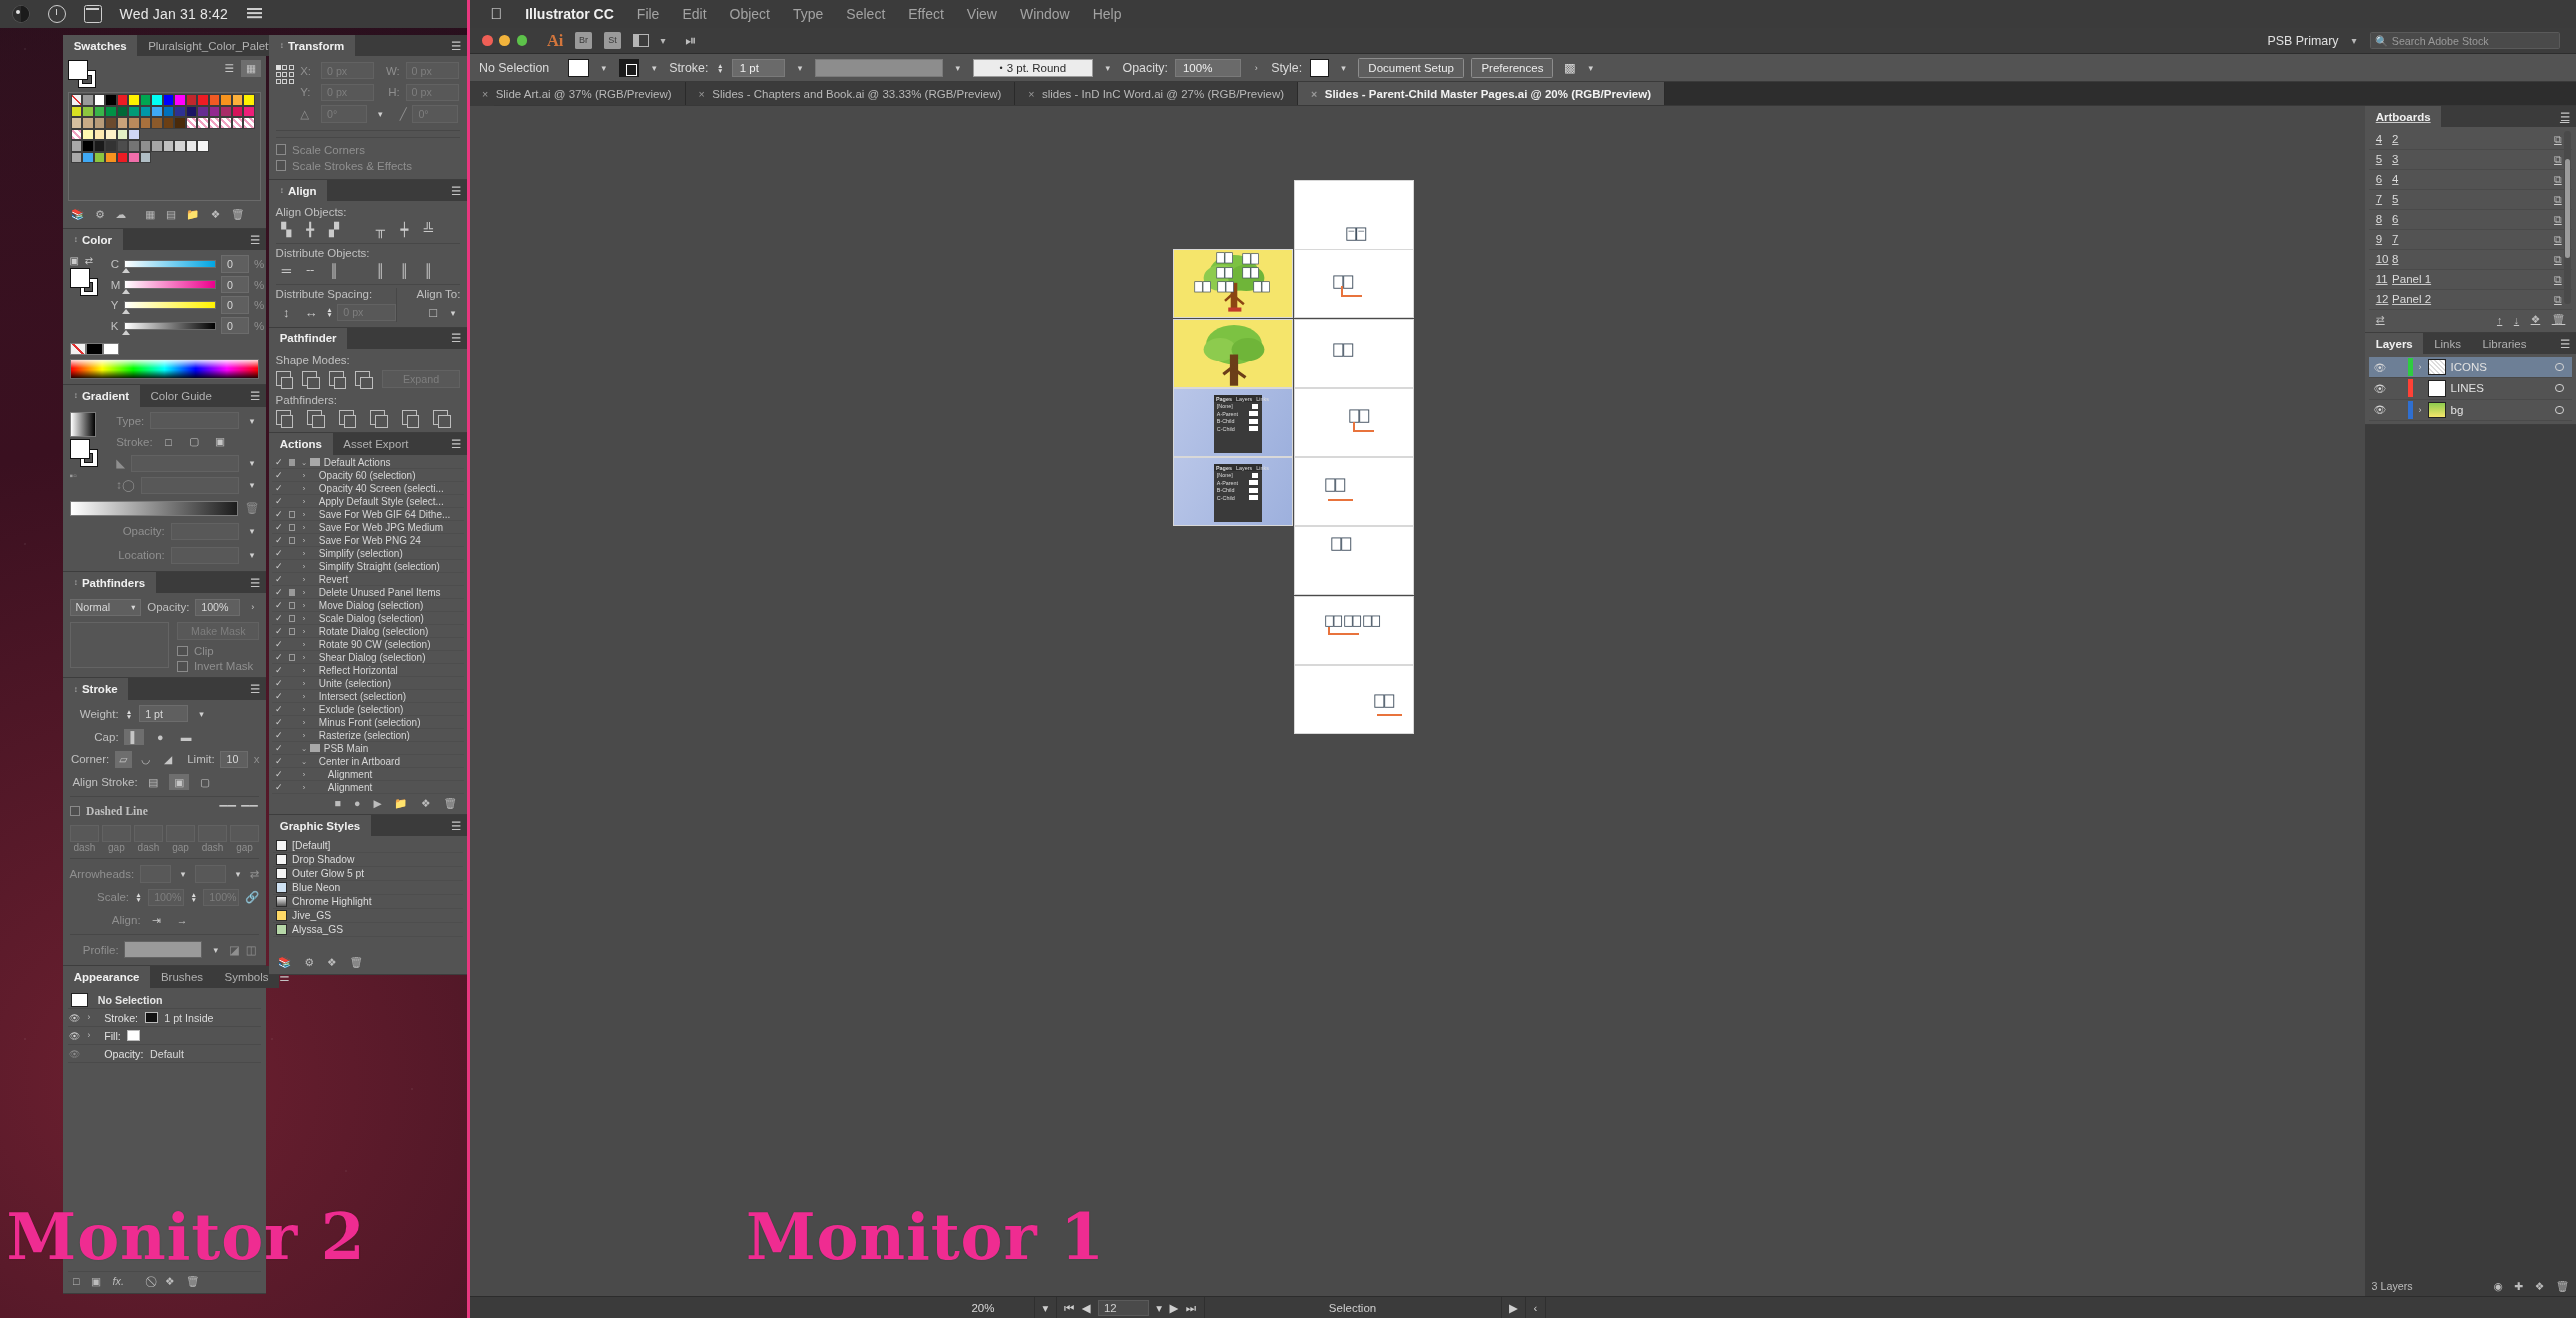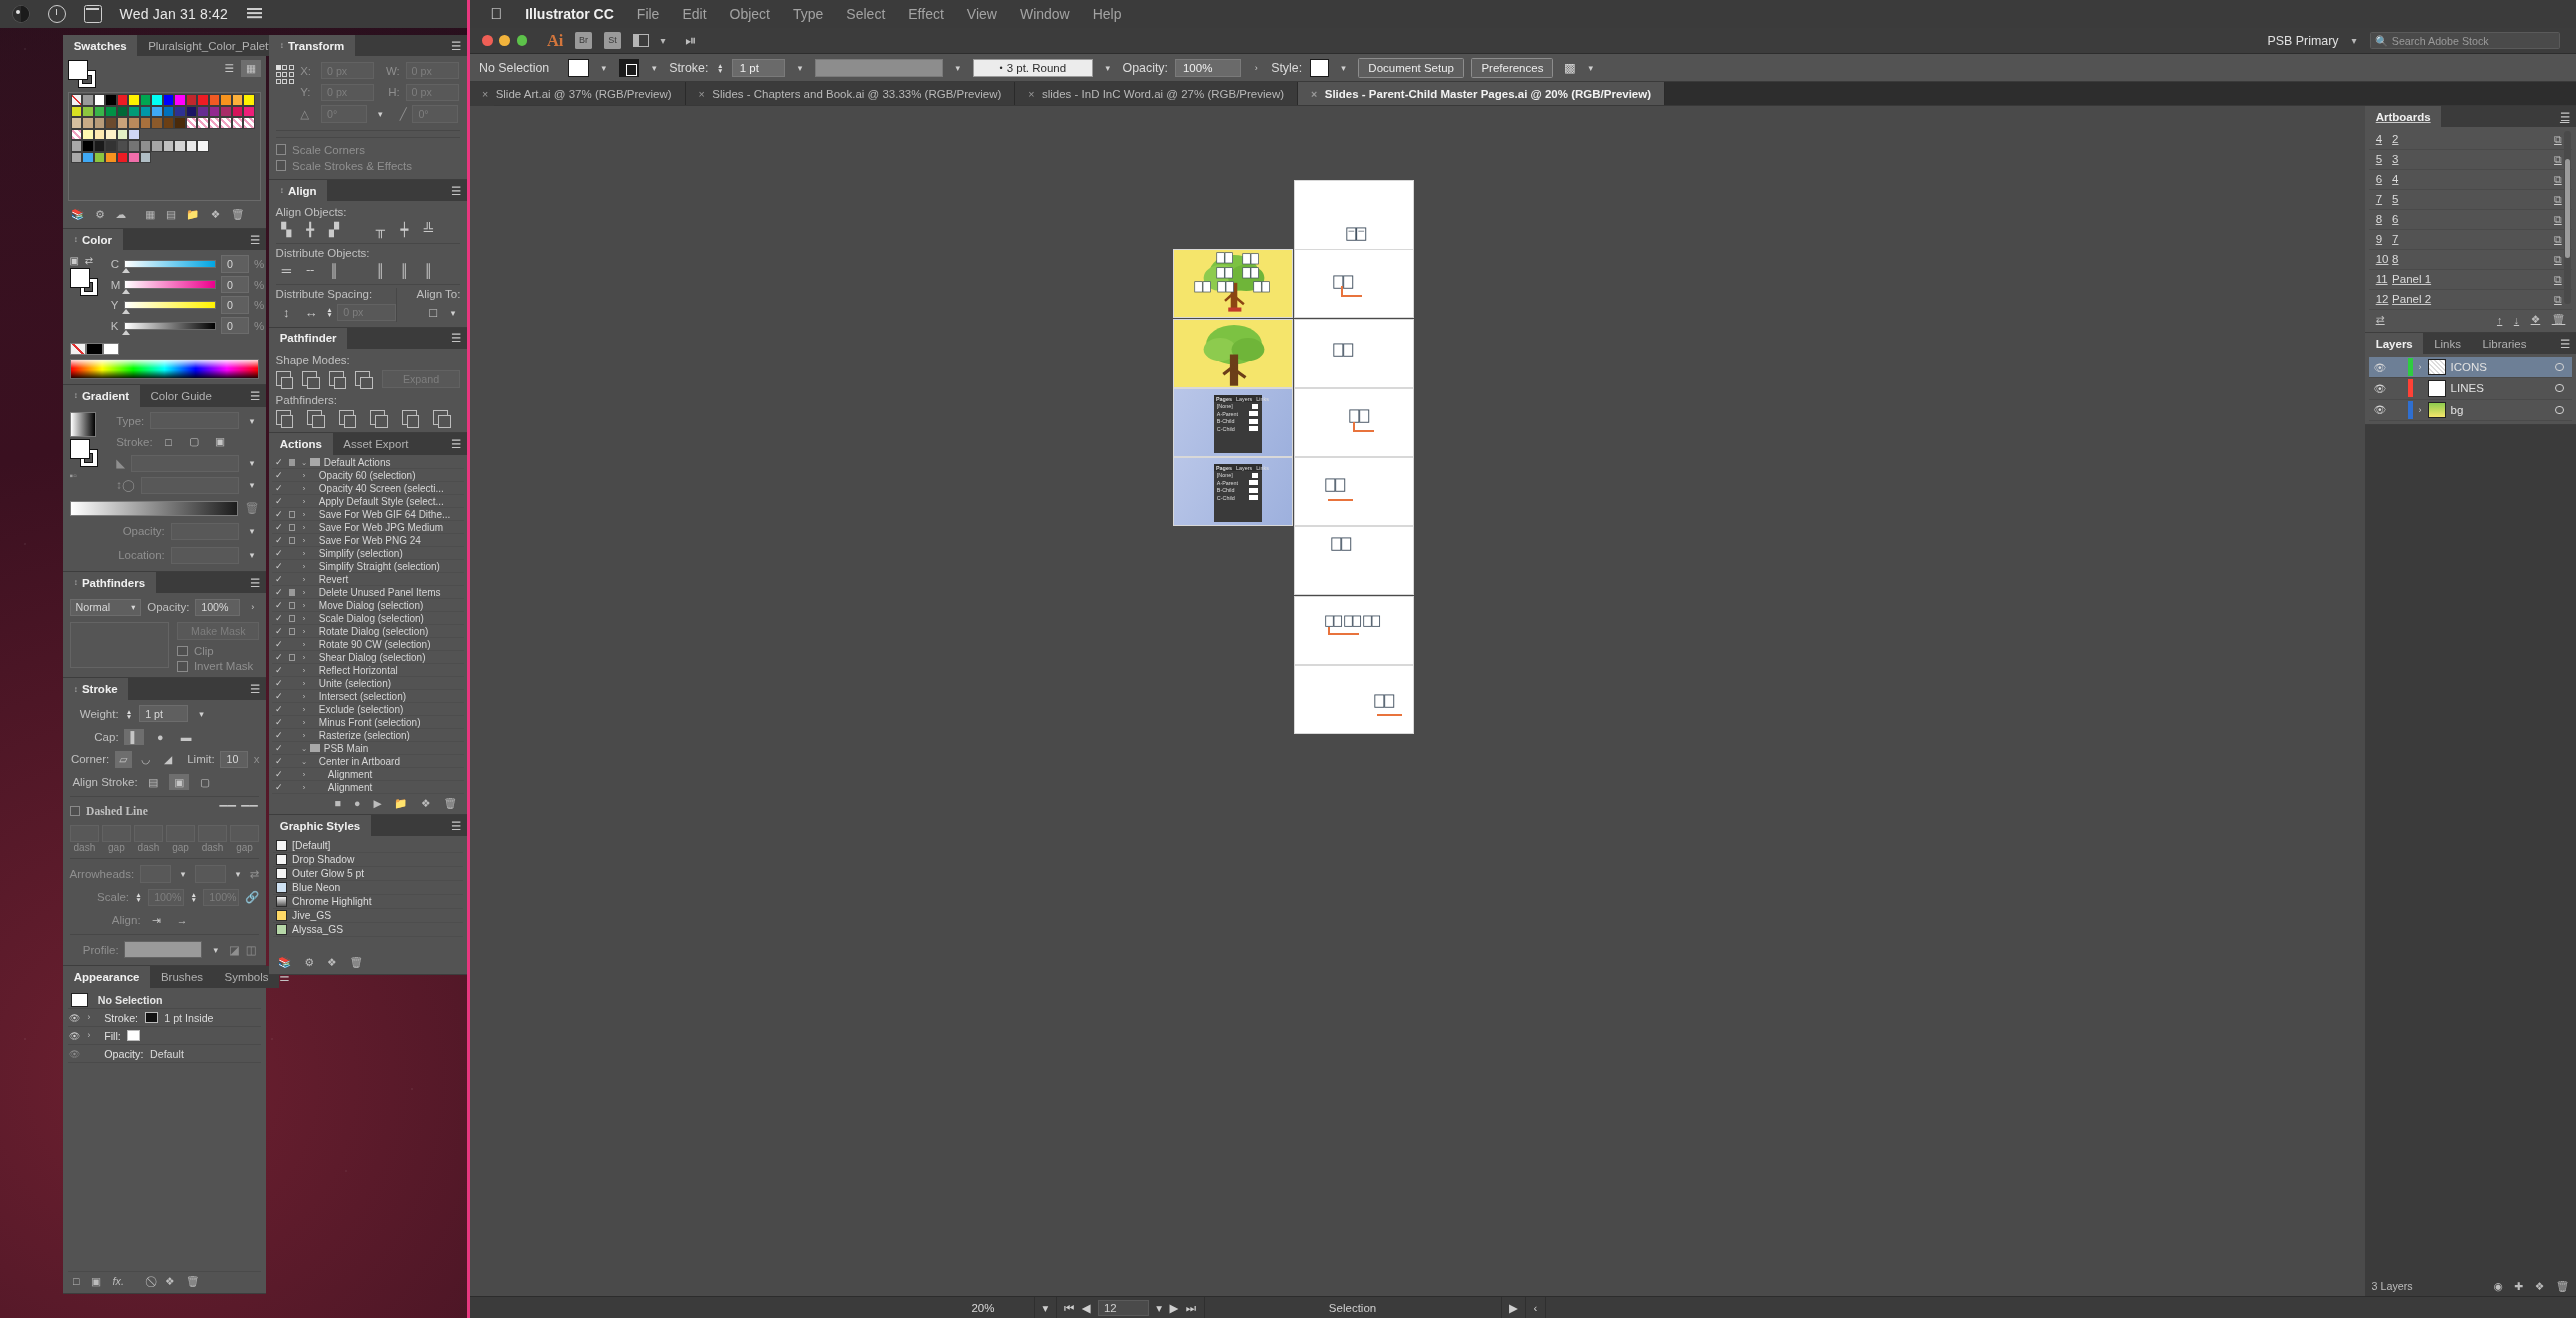--- a/index.html
+++ b/index.html
@@ -1032,20 +1032,21 @@
         <div style="display:flex;align-items:center;gap:13px;padding:1.6px 5px;color:#bdbdbd;font-size:10.7px;">
           <span>📚</span>
           <span>⚙</span>
           <span>❖</span>
           <span>🗑</span>
         </div>
       </div>
     </div>
   </div>
 
+  <div class="mon-label" style="left:6.6px;top:1200px;">Monitor 2</div>
 
   <div class="monitor-divider"></div>
 
   <div class="ai-win">
 
     <div class="ai-menubar">
       <span class="apple"></span>
       <span class="appname">Illustrator CC</span>
       <span class="mi">File</span>
       <span class="mi">Edit</span>
@@ -1651,15 +1652,16 @@
         <span>▾</span>
         <span>▶</span>
         <span>⏭</span>
       </div>
       <div class="st-cell st-sel">Selection</div>
       <div class="st-cell">▶</div>
       <div class="st-cell">‹</div>
     </div>
   </div>
 
+  <div class="mon-label" style="left:746px;top:1200px;">Monitor 1</div>
 
 </div>
 
 
 </body></html>

